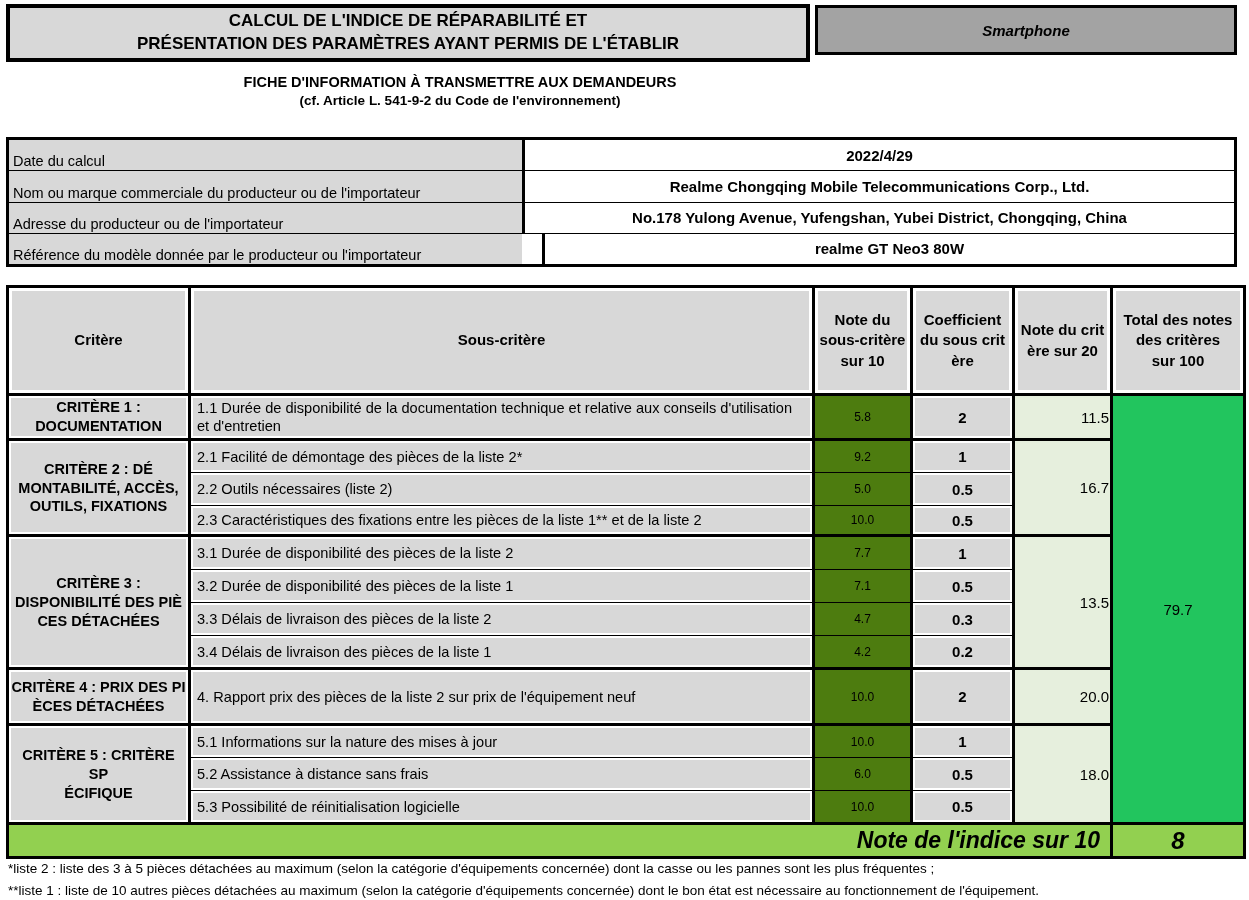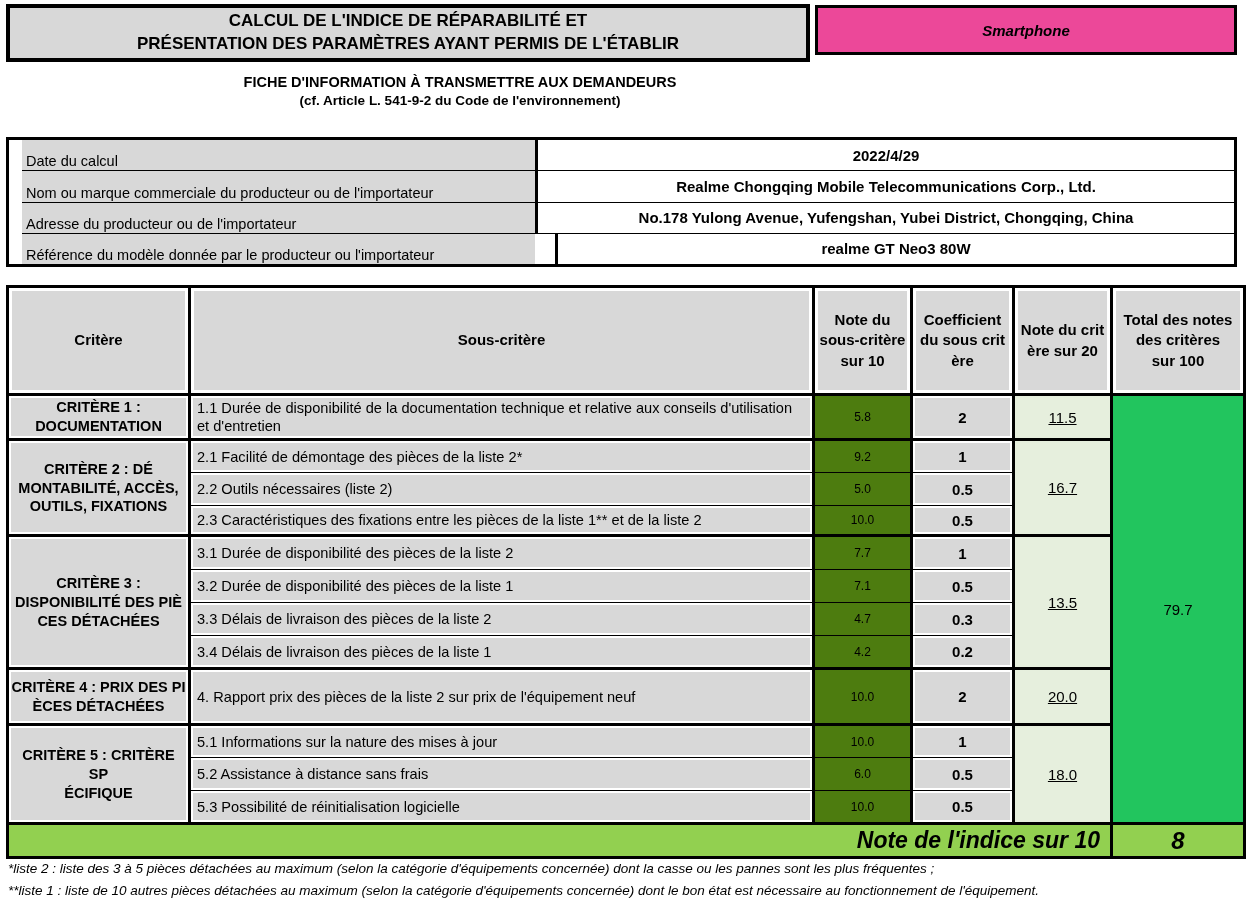--- a/index.html
+++ b/index.html
@@ -4,32 +4,32 @@
 <style>
   html,body{margin:0;padding:0;background:#ffffff;}
   body{font-family:"Liberation Sans", sans-serif;color:#000;}
   #page{position:relative;width:1249px;height:900px;background:#fff;overflow:hidden;}
 
   
   .title-bar{position:absolute;top:4px;left:6px;width:1231px;height:58px;display:flex;}
   .title-box{width:796px;background:#d8d8d8;border:4px solid #000;display:flex;flex-direction:column;
              align-items:center;justify-content:center;text-align:center;
              font-weight:bold;font-size:17px;line-height:1.35;}
-  .category-box{flex:1;background:#ec4899;border:3px solid #000;margin:1px 0 7px 5px;display:flex;
+  .category-box{flex:1;background:#a3a3a3;border:3px solid #000;margin:1px 0 7px 5px;display:flex;
                 align-items:center;justify-content:center;font-weight:bold;font-style:italic;font-size:15px;}
 
   
   .subtitle{position:absolute;top:74px;left:0;width:920px;text-align:center;}
   .subtitle .l1{font-weight:bold;font-size:14.5px;}
   .subtitle .l2{font-weight:bold;font-size:13.5px;margin-top:3px;}
 
   
   .info-table{position:absolute;top:137px;left:6px;width:1231px;height:130px;border:3px solid #000;
               display:flex;flex-direction:column;box-sizing:border-box;}
-  .info-row{flex:1;display:flex;border-bottom:1.5px solid #000;min-height:0;margin-left:13px;}
+  .info-row{flex:1;display:flex;border-bottom:1.5px solid #000;min-height:0;}
   .info-row:last-child{border-bottom:none;gap:20px;}
   .info-label{width:513px;background:#d8d8d8;display:flex;align-items:flex-end;
               padding:0 2px 1px 4px;font-size:14.5px;box-sizing:border-box;}
   .info-value{flex:1;border-left:3px solid #000;background:#fff;display:flex;align-items:center;
               justify-content:center;font-weight:bold;font-size:15px;text-align:center;}
 
   
   .main-table{position:absolute;top:285px;left:6px;border-collapse:collapse;table-layout:fixed;}
   .main-table td{border:1.5px solid #000;border-left-width:3px;border-right-width:3px;
                  vertical-align:middle;overflow:hidden;box-sizing:border-box;}
@@ -37,31 +37,31 @@
   tr.gtop td{border-top-width:3px;}
 
   td.hcell{background:#d8d8d8;box-shadow:inset 0 0 0 3px #fff;text-align:center;
            font-weight:bold;font-size:15px;white-space:pre-line;line-height:1.35;}
   td.crit{background:#d8d8d8;box-shadow:inset 0 0 0 2px #fff;text-align:center;font-weight:bold;
           font-size:14.5px;white-space:pre-line;line-height:1.3;padding:2px;}
   td.sub{background:#d8d8d8;box-shadow:inset 0 0 0 2px #fff;text-align:left;font-size:14.6px;
          padding:3px 9px 3px 6px;line-height:1.25;}
   td.note{background:#4d7c0f;text-align:center;font-weight:normal;font-size:12px;}
   td.coef{background:#d8d8d8;box-shadow:inset 0 0 0 2px #fff;text-align:center;font-weight:bold;font-size:15px;}
-  td.score{background:#e6efdd;text-align:center;font-weight:500;font-size:15px;text-decoration:underline;}
+  td.score{background:#e6efdd;text-align:right;font-weight:500;font-size:15px;}
   td.total{background:#22c55e;text-align:center;font-weight:500;font-size:15px;}
   td.final-label{background:#92d050;text-align:right;font-weight:bold;font-size:23px;padding-right:10px;}
   td.final-value{background:#92d050;text-align:center;font-weight:bold;font-size:24px;}
 
   tr.r-head{height:108px;}
   tr.r44{height:44px;} tr.r33{height:33px;} tr.r30{height:30px;}
   tr.r34{height:34px;} tr.r56{height:56px;} tr.r-final{height:34px;font-style:italic;}
 
   
-  .footnotes{position:absolute;top:860px;left:8px;width:1238px;font-style:italic;font-size:13.5px;line-height:1.3;}
+  .footnotes{position:absolute;top:860px;left:8px;width:1238px;font-size:13.5px;line-height:1.3;}
   .footnotes .f2{margin-top:4px;}
 </style>
 </head>
 <body>
 
 <div id="page">
 
   <div class="title-bar">
     <div class="title-box">
       <span>CALCUL DE L'INDICE DE RÉPARABILITÉ ET</span>

